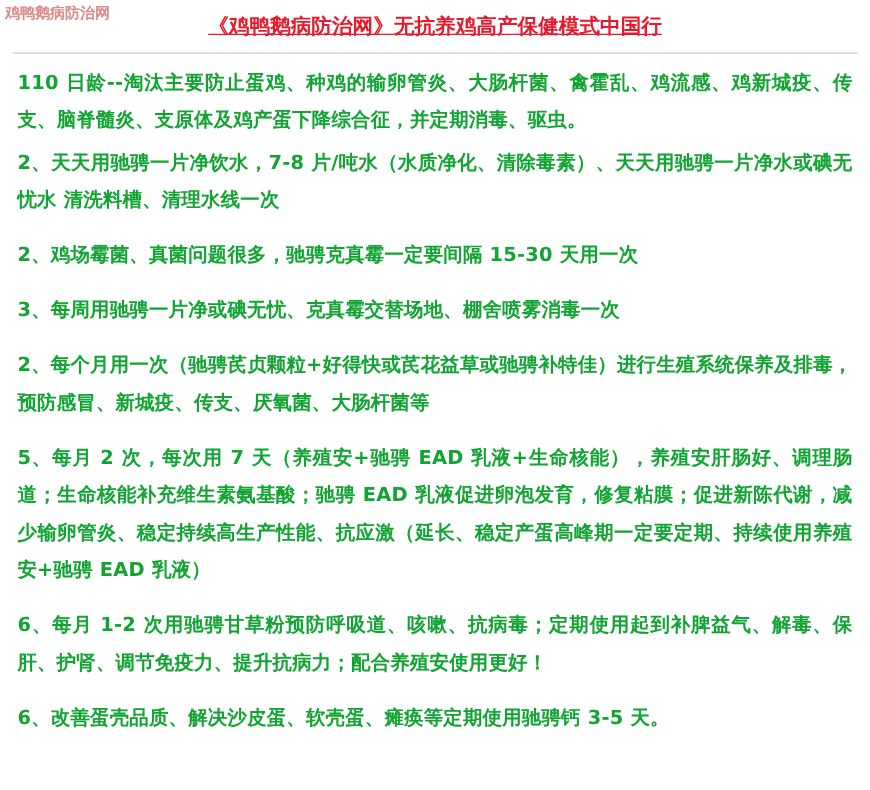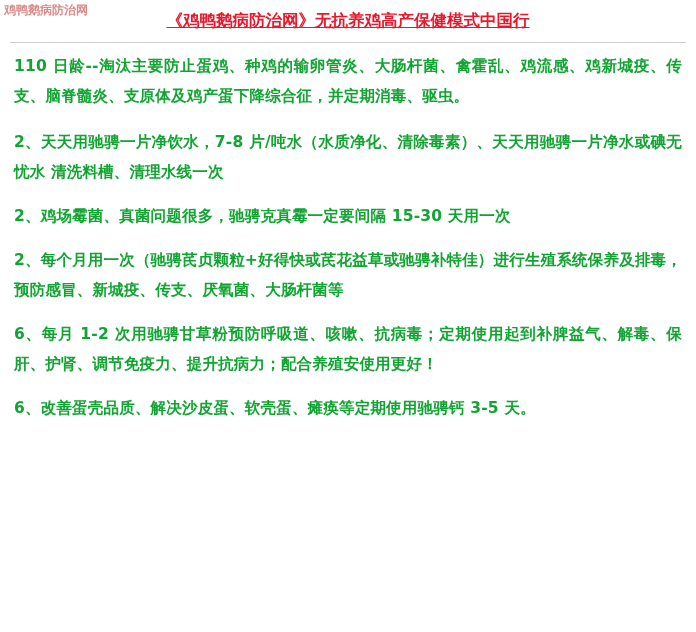--- a/index.html
+++ b/index.html
@@ -52,36 +52,38 @@
   .para {
     color: #12a433;
     font-weight: bold;
     font-size: 15.5px;
     line-height: 30px;
     margin: 0 0 14px 0;
     text-align: justify;
     letter-spacing: 0.2px;
   }
   .para.first {
-    margin-bottom: 16px;
+    margin-bottom: 4px;
   }
 </style>
 </head>
 <body>
 
 <div class="page">
 
   <div class="watermark">鸡鸭鹅病防治网</div>
 
   <div class="title">《鸡鸭鹅病防治网》无抗养鸡高产保健模式中国行</div>
 
   <hr class="divider">
 
   <div class="body-text">
     <p class="para first">110 日龄--淘汰主要防止蛋鸡、种鸡的输卵管炎、大肠杆菌、禽霍乱、鸡流感、鸡新城疫、传支、脑脊髓炎、支原体及鸡产蛋下降综合征，并定期消毒、驱虫。</p>
     <p class="para">2、天天用驰骋一片净饮水，7-8 片/吨水（水质净化、清除毒素）、天天用驰骋一片净水或碘无忧水 清洗料槽、清理水线一次</p>
     <p class="para">2、鸡场霉菌、真菌问题很多，驰骋克真霉一定要间隔 15-30 天用一次</p>
+    <p class="para">3、每周用驰骋一片净或碘无忧、克真霉交替场地、棚舍喷雾消毒一次</p>
     <p class="para">2、每个月用一次（驰骋芪贞颗粒+好得快或芪花益草或驰骋补特佳）进行生殖系统保养及排毒，预防感冒、新城疫、传支、厌氧菌、大肠杆菌等</p>
+    <p class="para">5、每月 2 次，每次用 7 天（养殖安+驰骋 EAD 乳液+生命核能），养殖安肝肠好、调理肠道；生命核能补充维生素氨基酸；驰骋 EAD 乳液促进卵泡发育，修复粘膜；促进新陈代谢，减少输卵管炎、稳定持续高生产性能、抗应激（延长、稳定产蛋高峰期一定要定期、持续使用养殖安+驰骋 EAD 乳液）</p>
     <p class="para">6、每月 1-2 次用驰骋甘草粉预防呼吸道、咳嗽、抗病毒；定期使用起到补脾益气、解毒、保肝、护肾、调节免疫力、提升抗病力；配合养殖安使用更好！</p>
     <p class="para">6、改善蛋壳品质、解决沙皮蛋、软壳蛋、瘫痪等定期使用驰骋钙 3-5 天。</p>
   </div>
 
 </div>
 
 </body></html>

